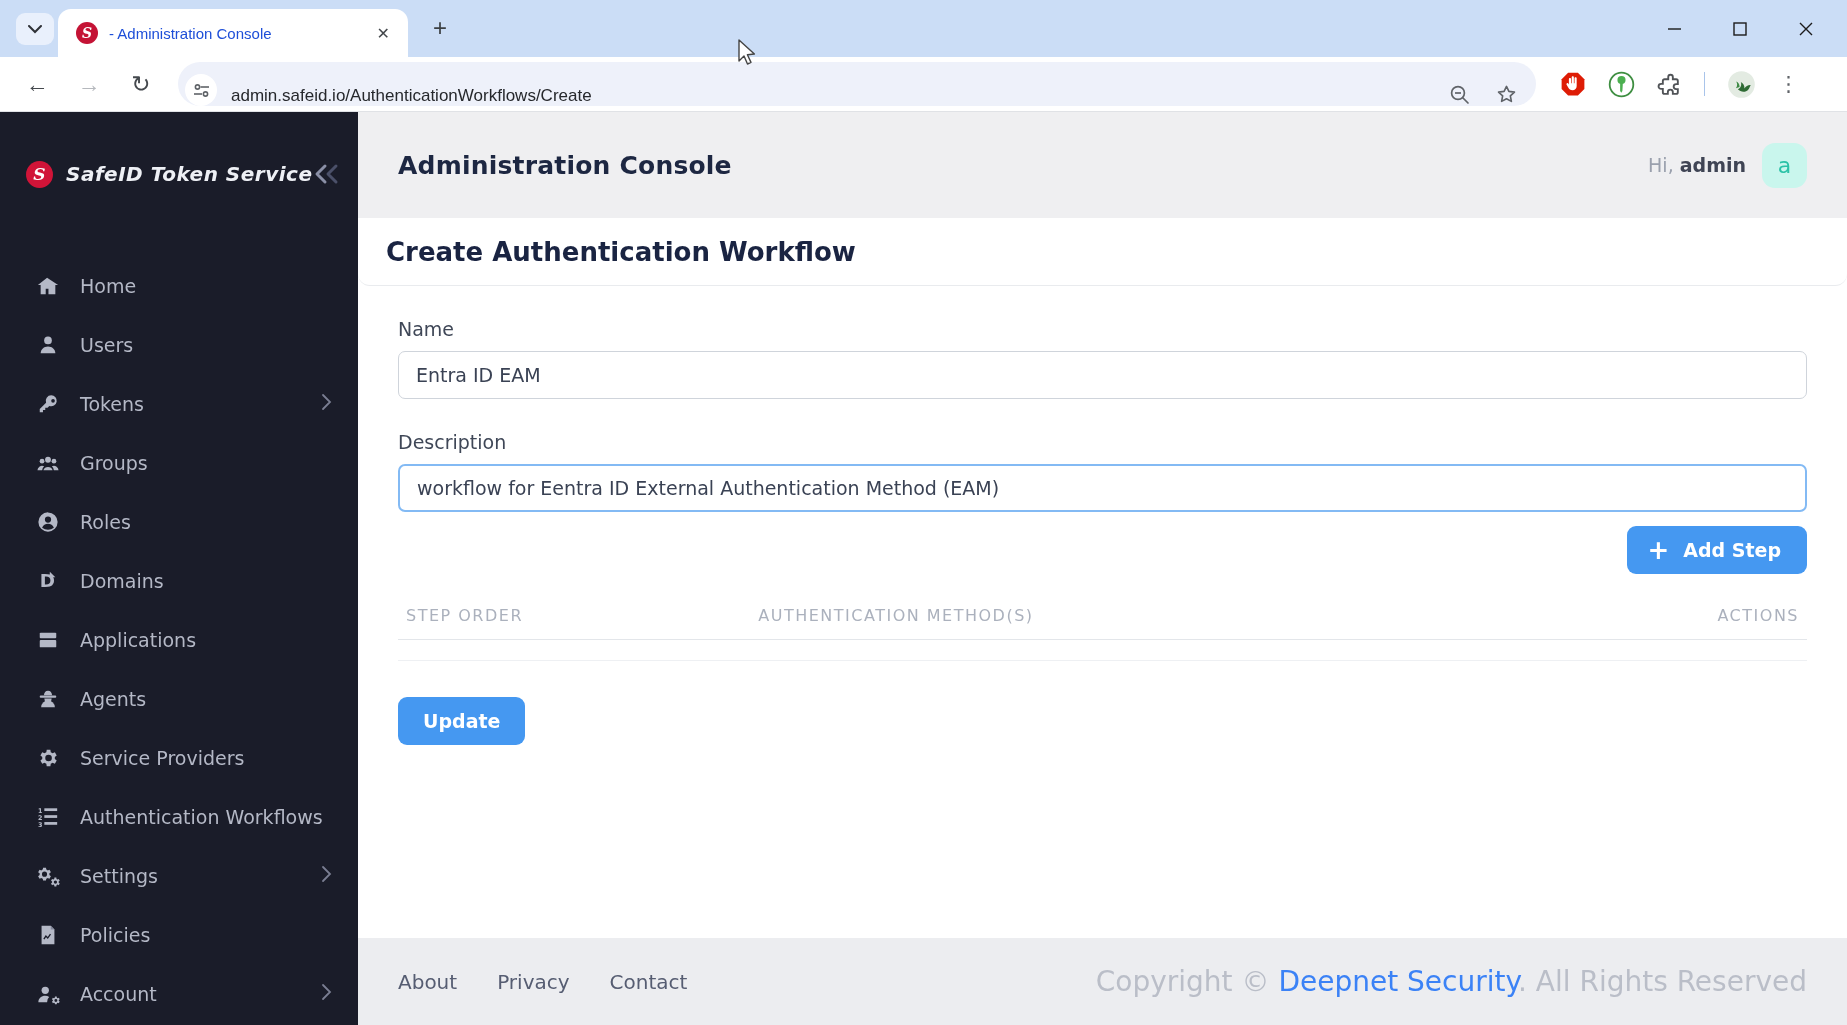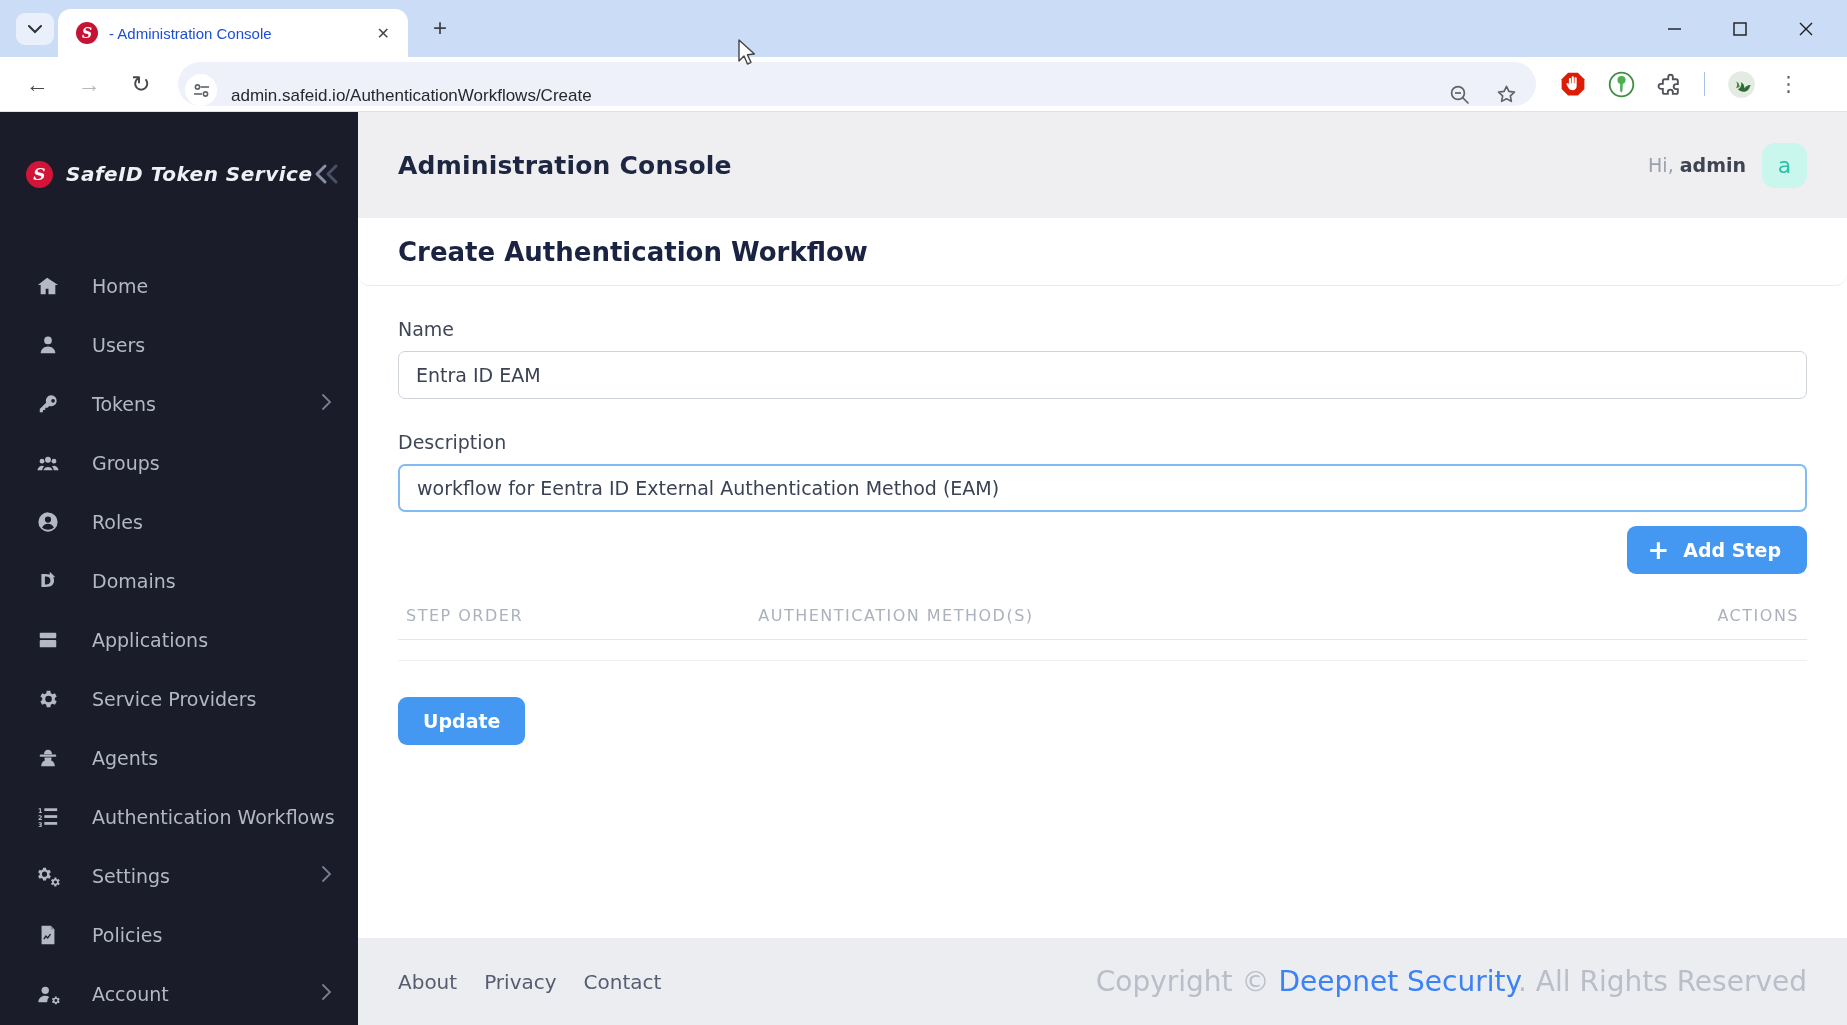--- a/index.html
+++ b/index.html
@@ -62,33 +62,33 @@
     font-family:"DejaVu Sans", sans-serif;
   }
   .brand{ display:flex; align-items:center; height:60px; margin-top:32px; padding:0 26px; }
   .brand-logo{ width:27px; height:27px; border-radius:50%; background:var(--brand_red,#d11438);
     color:#fff; font:italic bold 17px/27px "DejaVu Serif", serif; text-align:center; flex:none;}
   .brand-name{ margin-left:13px; color:#eef0f5; font-size:20px; font-style:italic; font-weight:bold; letter-spacing:.5px; white-space:nowrap;}
   .collapse{ margin-left:auto; display:flex; }
   .nav{ margin-top:52px; }
   .nav-item{ position:relative; height:59px; display:flex; align-items:center; padding-left:36px; cursor:pointer; }
   .nav-item .ico{ width:24px; height:24px; flex:none; display:flex; align-items:center; justify-content:center; }
-  .nav-item .lbl{ margin-left:32px; font-size:19px; color:var(--sidebar_text,#b4b8c6); }
+  .nav-item .lbl{ margin-left:20px; font-size:19px; color:var(--sidebar_text,#b4b8c6); }
   .nav-item .chev{ position:absolute; right:26px; top:50%; transform:translateY(-50%); }
   
   .main{ position:absolute; left:358px; top:0; right:0; bottom:0; background:#fff;
     font-family:"DejaVu Sans", sans-serif; }
   .topbar{ height:106px; background:var(--topbar_bg,#efeff1); display:flex; align-items:center; padding:0 40px; }
   .topbar-title{ font-size:25px; font-weight:bold; color:var(--header_text,#1d2742); letter-spacing:.2px; }
   .greet{ margin-left:auto; font-size:19px; color:#9aa0ad; }
   .greet b{ color:#3f4454; }
   .avatar{ width:45px; height:45px; margin-left:16px; border-radius:13px;
     background:var(--avatar_bg,#c9f6ed); color:var(--avatar_text,#2cc2a7);
     font-size:22px; display:flex; align-items:center; justify-content:center; }
-  .page-head{ height:68px; display:flex; align-items:center; padding:0 40px; border-bottom:1px solid #e9ebee;border-radius:12px; }
+  .page-head{ height:68px; display:flex; align-items:center; padding:0 28px; border-bottom:1px solid #e9ebee;border-radius:12px; }
   .page-title{ font-size:26px; font-weight:bold; color:#1a2442; }
   .form-area{ padding:0 40px; }
   .field-label{ margin-top:32px; font-size:19px; color:#3f4757; }
   .text-input{
     margin-top:11px; width:100%; height:48px; border:1px solid #cfd4db; border-radius:7px;
     padding:0 17px; font-family:"DejaVu Sans", sans-serif; font-size:19px; color:#3a4254; background:#fff; outline:none; display:block;
   }
   .text-input.focused{ border:2px solid var(--focus_border,#83baf4); }
   .addstep-row{ display:flex; justify-content:flex-end; margin-top:14px; }
   .btn{
@@ -105,21 +105,21 @@
   }
   .steps-table th:nth-child(1){ width:25%; }
   .steps-table th:nth-child(2){ width:55%; }
   .steps-table th:nth-child(3){ text-align:right; }
   .steps-table td{ height:21px; border-bottom:1px solid #eef0f3; }
   .btn-update{ margin:36px 0 0 40px; padding:0 25px; }
   .footer{
     position:absolute; left:0; right:0; bottom:0; height:87px;
     background:var(--footer_bg,#ecedf0); display:flex; align-items:center; padding:0 40px;
   }
-  .footer-links{ display:flex; gap:27px;text-align:right; }
+  .footer-links{ display:flex; gap:40px;text-align:right; }
   .footer-links a{ font-size:20px; color:#565d72; text-decoration:none; }
   .copyright{ margin-left:auto; font-size:28px; color:#babec8; }
   .copyright a{ color:var(--link_blue,#3b82f6); text-decoration:none; }
   .cursor{ position:absolute; left:735px; top:38px; z-index:99; pointer-events:none; }
 </style>
 </head>
 <body>
 
 <div class="window">
 
@@ -290,36 +290,36 @@
                 <rect x="3" y="4" width="18" height="6" rx="1"></rect>
                 <rect x="3" y="12" width="18" height="8" rx="1"></rect>
               </svg>
           </span>
           <span class="lbl">Applications</span>
         </div>
 
         <div class="nav-item">
           <span class="ico">
             <svg width="22" height="22" viewBox="0 0 24 24" fill="#b4b8c6">
-                <path d="M19.4 13.2a7.6 7.6 0 0 0 0-2.4l2.1-1.6-2-3.4-2.5 1a7.6 7.6 0 0 0-2-1.2L14.6 3h-4l-.4 2.6a7.6 7.6 0 0 0-2 1.2l-2.5-1-2 3.4 2.1 1.6a7.6 7.6 0 0 0 0 2.4l-2.1 1.6 2 3.4 2.5-1a7.6 7.6 0 0 0 2 1.2l.4 2.6h4l.4-2.6a7.6 7.6 0 0 0 2-1.2l2.5 1 2-3.4zM12.6 15.6a3.6 3.6 0 1 1 0-7.2 3.6 3.6 0 0 1 0 7.2z"></path>
-              </svg>
-          </span>
-          <span class="lbl">Service Providers</span>
-        </div>
-
-        <div class="nav-item">
-          <span class="ico">
-            <svg width="22" height="22" viewBox="0 0 24 24" fill="#b4b8c6">
                 <path d="M7.5 8c.3-2.8 1.7-5 4.5-5s4.2 2.2 4.5 5z"></path>
                 <rect x="3" y="8.3" width="18" height="2.2" rx="1"></rect>
                 <path d="M8 11.5h8l-.6 3a3.5 3.5 0 0 1-6.8 0z"></path>
                 <path d="M4.5 21a7.5 7.5 0 0 1 15 0z"></path>
               </svg>
           </span>
           <span class="lbl">Agents</span>
+        </div>
+
+        <div class="nav-item">
+          <span class="ico">
+            <svg width="22" height="22" viewBox="0 0 24 24" fill="#b4b8c6">
+                <path d="M19.4 13.2a7.6 7.6 0 0 0 0-2.4l2.1-1.6-2-3.4-2.5 1a7.6 7.6 0 0 0-2-1.2L14.6 3h-4l-.4 2.6a7.6 7.6 0 0 0-2 1.2l-2.5-1-2 3.4 2.1 1.6a7.6 7.6 0 0 0 0 2.4l-2.1 1.6 2 3.4 2.5-1a7.6 7.6 0 0 0 2 1.2l.4 2.6h4l.4-2.6a7.6 7.6 0 0 0 2-1.2l2.5 1 2-3.4zM12.6 15.6a3.6 3.6 0 1 1 0-7.2 3.6 3.6 0 0 1 0 7.2z"></path>
+              </svg>
+          </span>
+          <span class="lbl">Service Providers</span>
         </div>
 
         <div class="nav-item">
           <span class="ico">
             <svg width="22" height="22" viewBox="0 0 24 24" fill="#b4b8c6">
                 <text x="1" y="7.5" font-size="7" font-weight="bold" fill="#b4b8c6" font-family="DejaVu Sans">1</text>
                 <text x="1" y="15" font-size="7" font-weight="bold" fill="#b4b8c6" font-family="DejaVu Sans">2</text>
                 <text x="1" y="22.5" font-size="7" font-weight="bold" fill="#b4b8c6" font-family="DejaVu Sans">3</text>
                 <rect x="8" y="2.5" width="14" height="3"></rect>
                 <rect x="8" y="10" width="14" height="3"></rect>

